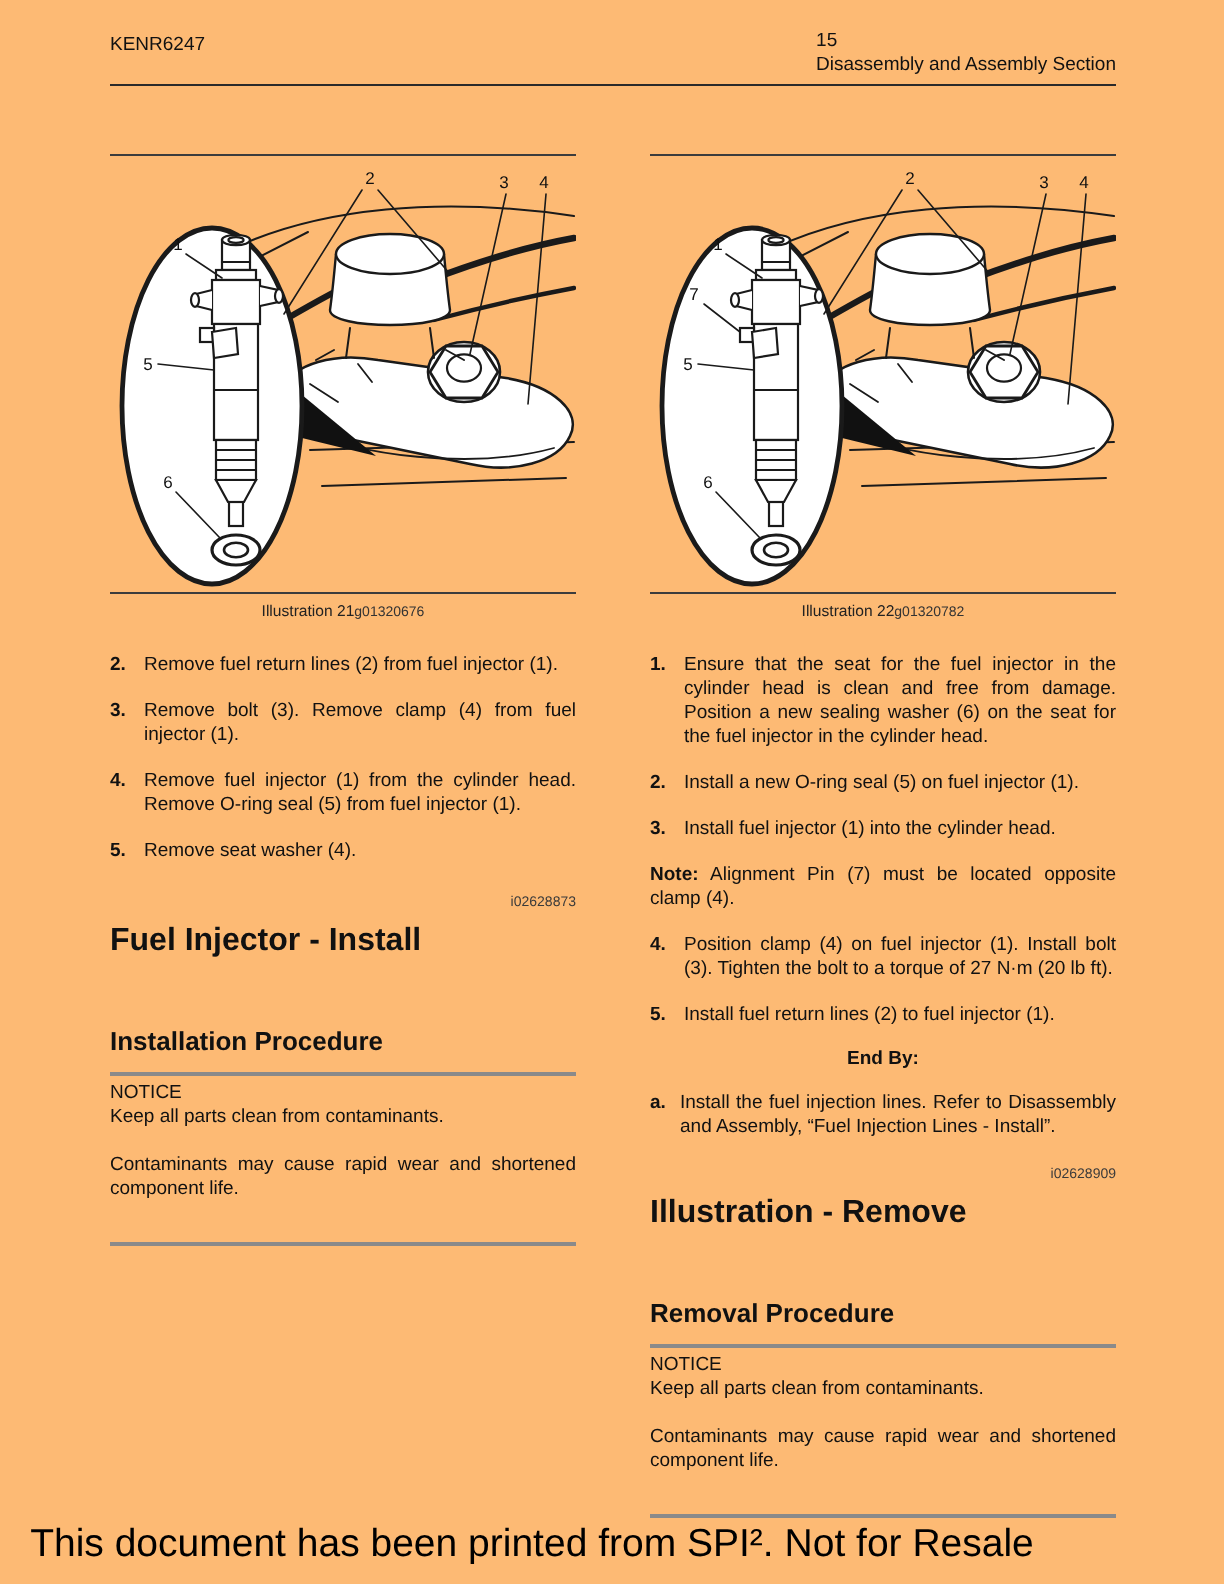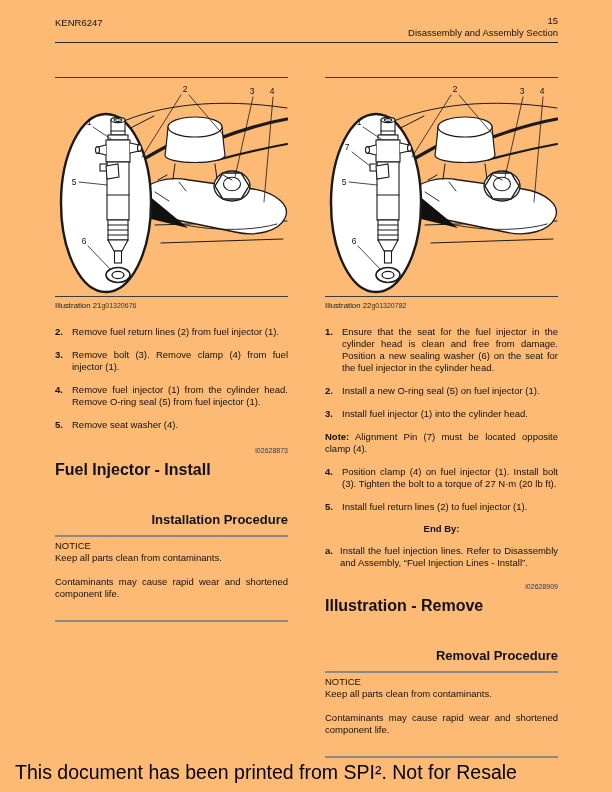--- a/index.html
+++ b/index.html
@@ -3,45 +3,45 @@
 <meta charset="utf-8">
 <style>
   html,body { margin:0; padding:0; background:#e8e8e8; }
   .page {
     position:relative; width:612px; height:792px; margin:0 auto;
     background:#fdba74; overflow:hidden;
     font-family:Liberation Sans, sans-serif; color:#111;
   }
   
   .hdr-left { position:absolute; top:17px; left:55px; font-size:9.5px; }
-  .hdr-right { position:absolute; top:15px; right:54px; text-align:right; font-size:9.5px; line-height:11.5px; }
+  .hdr-right { position:absolute; top:15px; right:54px; font-size:9.5px; line-height:11.5px; }
   .hdr-rule { position:absolute; top:42px; left:55px; width:503px; height:0; border-top:1.2px solid #2a2a2a; }
   
   .col { position:absolute; top:70px; width:233px; font-size:9.5px; line-height:12px; text-align:justify; }
   .col-left { left:55px; }
   .col-right { left:325px; }
   .fig-rule { border:0; border-top:1px solid #3c3c3c; margin:0; }
   .fig-top { margin-top:7px; }
   figure { margin:0; }
   svg.fig { display:block; }
-  .caption-row { display:flex; justify-content:flex-start; align-items:baseline; margin-top:3px; }
+  .caption-row { display:flex; justify-content:center; align-items:baseline; margin-top:3px; }
   .caption-label { font-size:7.8px; color:#222; }
   .caption-code { font-size:7px; color:#333; }
   .caption-sub { font-size:7.8px; color:#222; margin-top:5px; text-align:left; }
   .step { display:flex; margin-top:11px; }
   .step.first { margin-top:14px; }
   .step-num { font-weight:bold; width:17px; flex:none; text-align:left; }
   .step-text { flex:1; text-align:justify; }
   .note-para { margin-top:11px; }
   .endby { margin-top:10px; font-weight:bold; text-align:center; }
   .substep { display:flex; margin-top:10px; }
   .substep .step-num { width:15px; }
   .id-code { text-align:right; font-size:7px; color:#3a3a3a; margin-top:14px; }
   h1.sec { font-size:16px; font-weight:bold; margin:4px 0 0 0; text-align:left; line-height:18px; }
-  h2.proc { font-size:13px; font-weight:bold; margin:33px 0 0 0; text-align:right; line-height:15px; }
+  h2.proc { font-size:13px; font-weight:bold; margin:33px 0 0 0; text-align:left; line-height:15px; }
   .notice { margin-top:8px; border-top:2px solid #8a8a8a; border-bottom:2px solid #8a8a8a; padding:3px 0 20px 0; }
   .notice-title { text-align:center; margin:0; }
   .notice p { margin:0; text-align:justify; }
   .notice p.p2 { margin-top:12px; }
   
   .footer { position:absolute; top:761px; left:0; width:532px; text-align:center; font-size:19.5px; color:#000; }
 </style>
 </head>
 <body>
 

